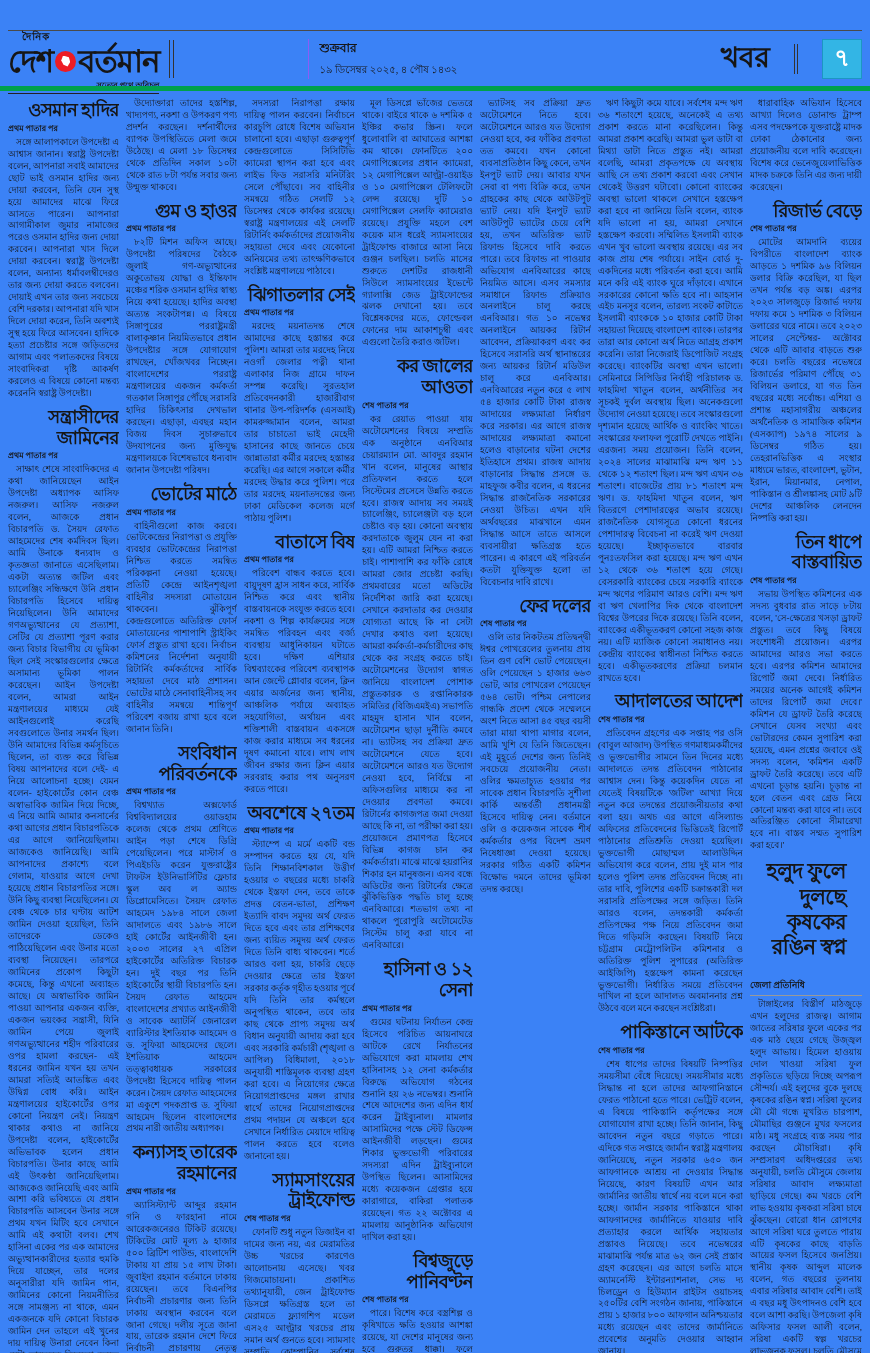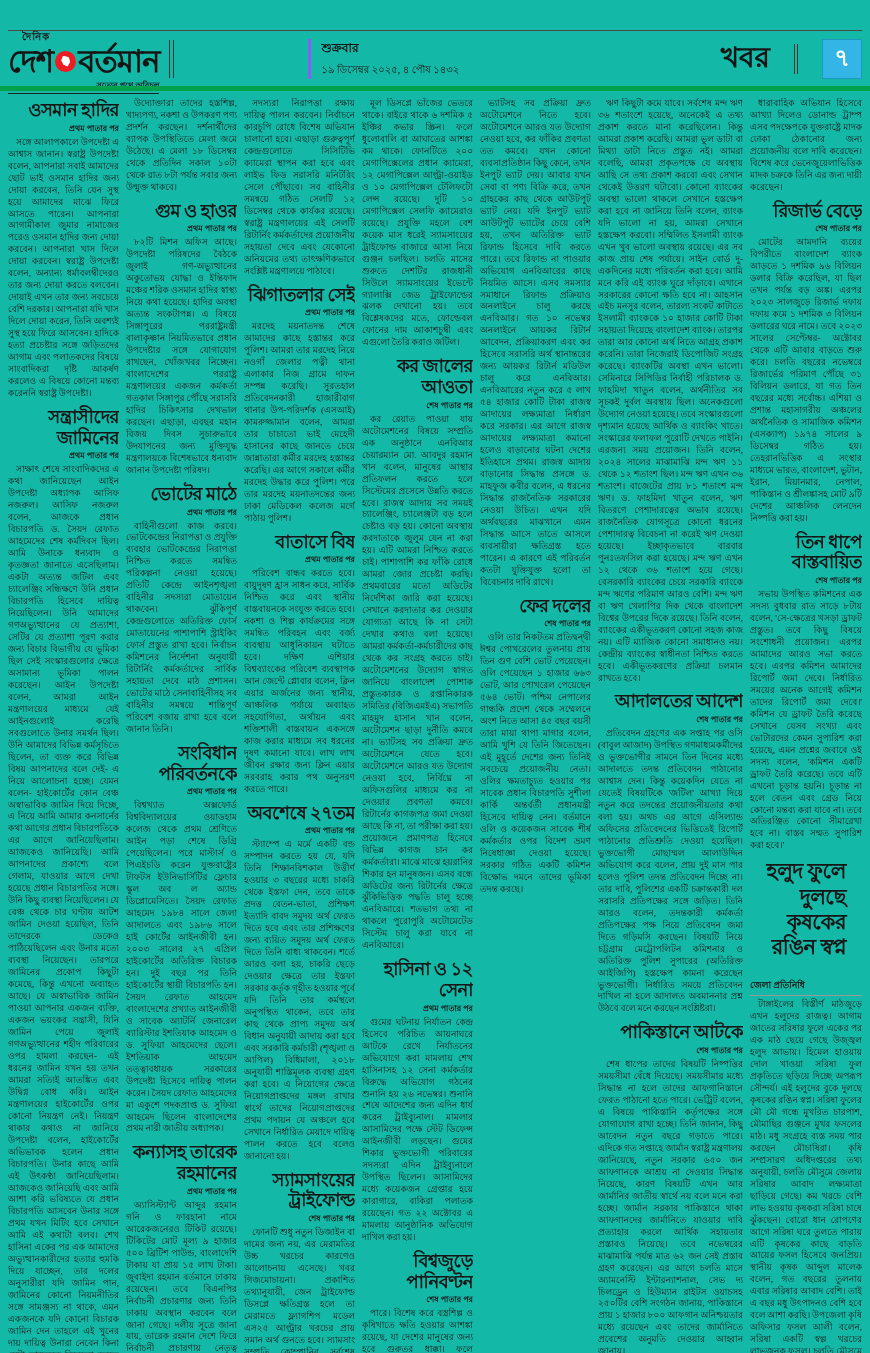--- a/index.html
+++ b/index.html
@@ -1,45 +1,45 @@
 <!DOCTYPE html>
 <html lang="bn"><head>
 <meta charset="utf-8">
 <style>
   html,body{margin:0;padding:0;}
   body{background:#d8d8d2;font-family:"Liberation Serif",serif;}
-  .page{position:relative;width:870px;height:1353px;margin:0 auto;background:#14b8a6;color:#161616;overflow:hidden;}
+  .page{position:relative;width:870px;height:1353px;margin:0 auto;background:#3b82f6;color:#161616;overflow:hidden;}
   
   .mast{position:absolute;top:30px;left:8px;right:8px;height:56px;border-top:1px solid #4a4a4a;}
   .mast-inner{display:flex;align-items:center;height:100%;}
   .logo-block{display:flex;flex-direction:column;margin-top:4px;}
   .logo-daily{font-size:10px;font-weight:bold;margin-left:14px;letter-spacing:1px;}
   .logo-line{display:flex;align-items:center;font-weight:900;font-size:31px;line-height:1;letter-spacing:-1px;}
   .logo-circle{width:21px;height:21px;border-radius:50%;background:#ed1c24;margin:0 2px;position:relative;flex:0 0 auto;}
   .logo-circle::after{content:"";position:absolute;left:6px;top:5px;width:9px;height:11px;background:#fff;clip-path:polygon(20% 0,85% 15%,100% 60%,70% 100%,25% 85%,0 45%);}
   .logo-rule{border-bottom:1.5px solid #222;margin-top:2px;display:flex;justify-content:flex-end;}
   .logo-tagline{font-size:8px;font-weight:bold;padding-bottom:1px;}
   .dbl-bar{width:3px;height:38px;border-left:1.5px solid #333;border-right:1.5px solid #333;margin:0 14px 0 10px;}
-  .date-block{border-left:3px solid #8b5cf6;padding-left:10px;margin-left:120px;}
+  .date-block{border-left:1px solid #8b5cf6;padding-left:10px;margin-left:120px;}
   .date-weekday{font-size:12px;font-weight:bold;}
   .date-line{font-size:10px;margin-top:3px;}
   .mast-right{margin-left:auto;display:flex;align-items:center;gap:24px;}
   .section-name{font-size:28px;font-weight:900;letter-spacing:0;}
   .sec-bar{width:2px;height:30px;border-left:1.5px solid #333;border-right:1.5px solid #333;}
   .pagenum-box{width:40px;height:40px;background:#33b5e5;color:#fff;display:flex;align-items:center;justify-content:center;font-size:24px;font-weight:bold;box-shadow:0 0 0 1px #1d96c2 inset;}
   .green-bar{position:absolute;top:86px;left:0;right:0;height:5px;background:#00a14b;}
   
   .cols{position:absolute;top:98px;left:8px;right:8px;bottom:0;display:flex;gap:7px;}
   .col{flex:0 0 111px;width:111px;overflow:hidden;}
   .col.wide{flex:0 0 145px;width:145px;}
   .col:last-child{flex:1 1 auto;}
   article{margin-bottom:7px;}
   .hl{font-size:18px;line-height:1.15;font-weight:bold;text-align:right;margin:2px 0 1px;letter-spacing:-0.5px;}
   .hl.lg{font-size:21px;line-height:1.2;margin:6px 16px 2px;}
-  .cont{font-size:8px;font-weight:bold;text-align:right;margin:0 0 2px;}
+  .cont{font-size:8px;font-weight:bold;text-align:left;margin:0 0 2px;}
   .byline{font-size:9px;font-weight:bold;text-align:left;margin:18px 0 3px;border-bottom:1px solid #999;padding-bottom:2px;}
   .bodytext{font-size:9px;line-height:1.33;text-align:justify;margin:0;word-spacing:-0.3px;}
   .bodytext::first-letter{padding-left:8px;}
 </style>
 </head>
 <body>
 
 <div class="page">
 
   <header class="mast">

